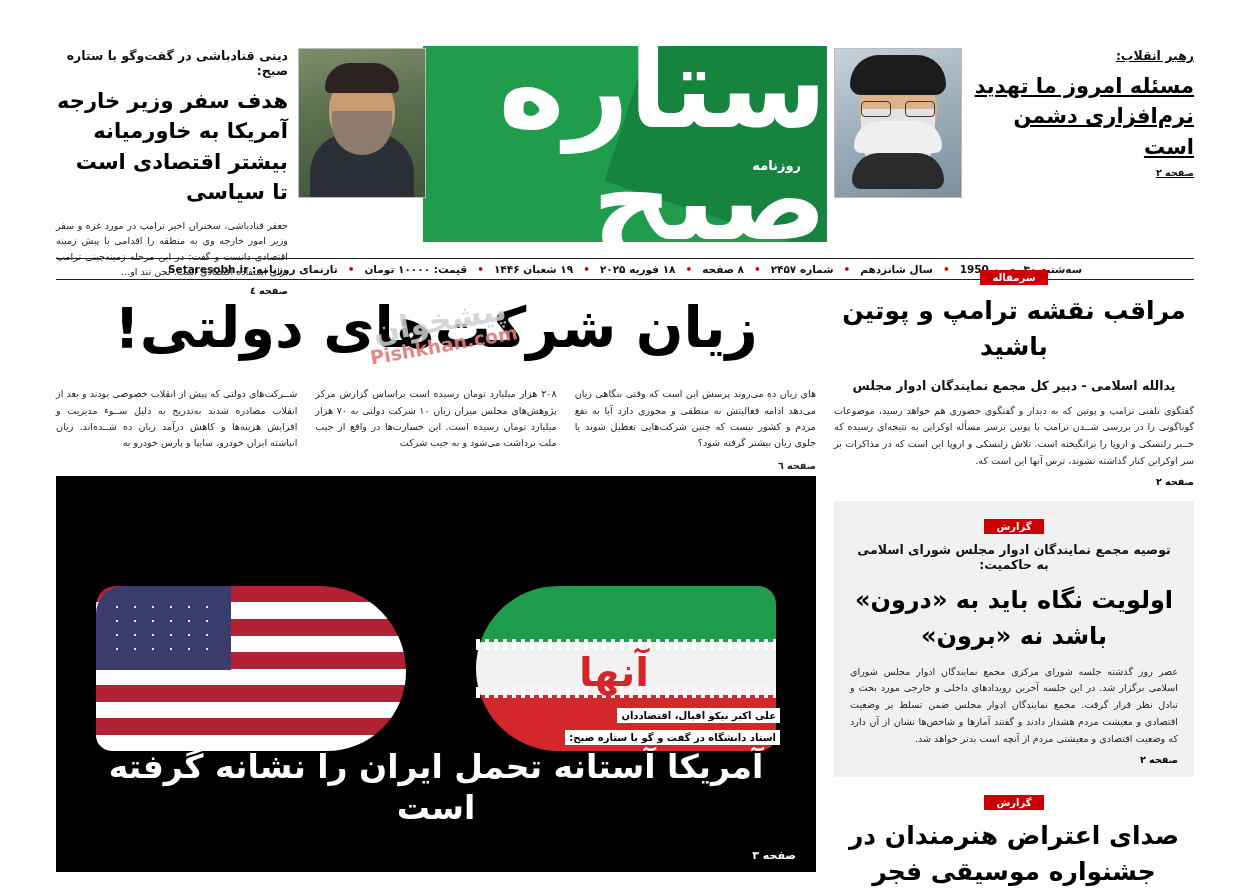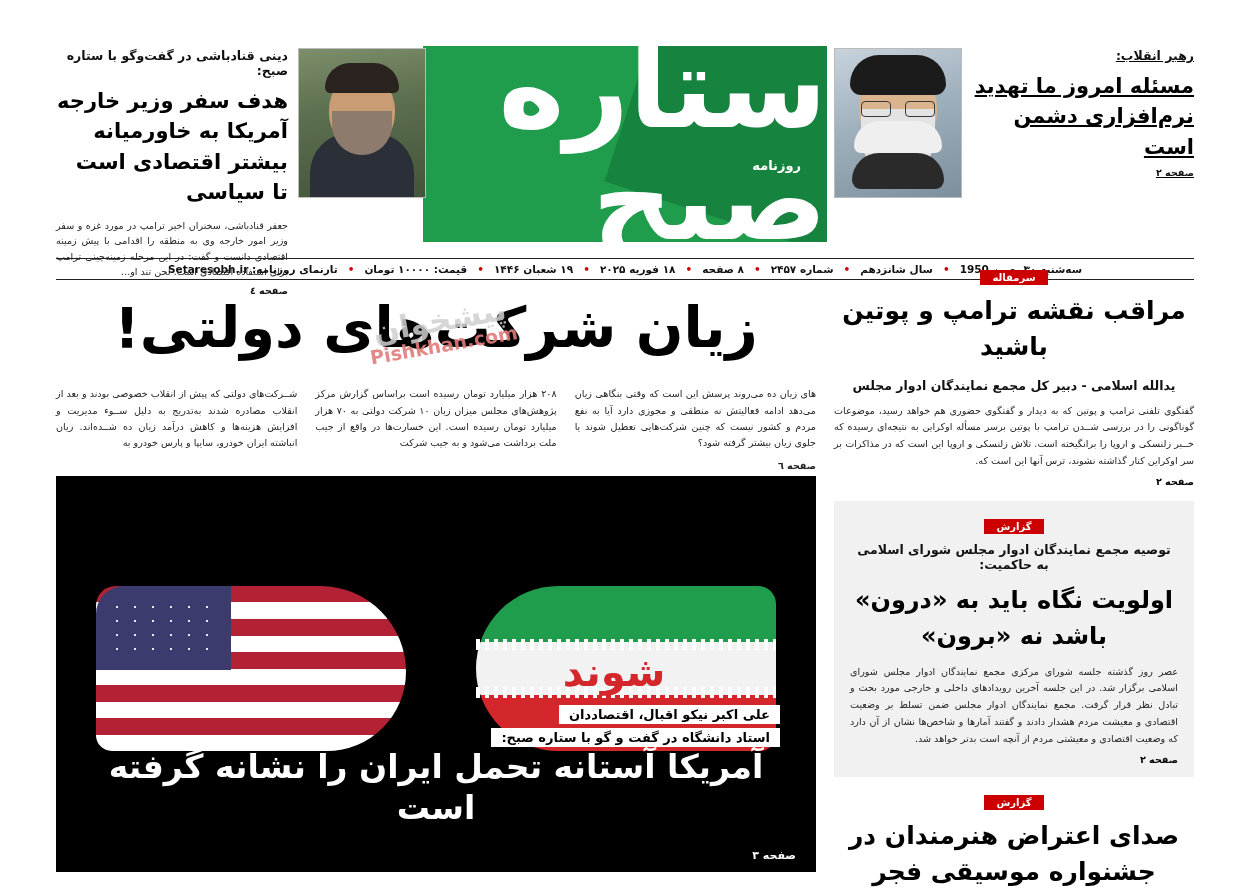--- a/index.html
+++ b/index.html
@@ -189,22 +189,22 @@
     background: repeating-linear-gradient(90deg,#fff 0 4px, transparent 4px 9px);
   }
   .hand-ir .kufic-top { top:32%; }
   .hand-ir .kufic-bot { bottom:32%;
     background: repeating-linear-gradient(90deg,#fff 0 4px, transparent 4px 9px); }
 
   .photo-credit {
     position:absolute; right:36px; top:228px; text-align:right; direction:rtl;
   }
   .photo-credit div {
-    display:inline-block; background:#fff; color:#000; font-size:13px;
-    font-weight:bold; padding:2px 10px; margin-bottom:3px;
+    display:inline-block; background:#fff; color:#000; font-size:10px;
+    font-weight:bold; padding:2px 4px; margin-bottom:3px;
   }
   .photo-headline {
     position:absolute; right:30px; bottom:44px; left:30px; direction:rtl;
     text-align:center; color:#fff; font-size:33px; font-weight:bold; line-height:1.25;
   }
   .photo-page {
     position:absolute; right:20px; bottom:10px; color:#fff; font-size:11px; font-weight:bold;
   }
 
   
@@ -306,21 +306,21 @@
       <div class="c">۲۰۸ هزار میلیارد تومان رسیده است براساس گزارش مرکز پژوهش‌های مجلس میزان زیان ۱۰ شرکت دولتی به ۷۰ هزار میلیارد تومان رسیده است. این خسارت‌ها در واقع از جیب ملت برداشت می‌شود و به جیب شرکت</div>
       <div class="c">شــرکت‌های دولتی که پیش از انقلاب خصوصی بودند و بعد از انقلاب مصادره شدند به‌تدریج به دلیل ســوء مدیریت و افزایش هزینه‌ها و کاهش درآمد زیان ده شــده‌اند. زیان انباشته ایران خودرو، سایپا و پارس خودرو به</div>
     </div>
   </div>
 
   <div class="photo">
     <div class="hand-us"></div>
     <div class="hand-ir">
       <div class="kufic-top"></div>
       <div class="kufic-bot"></div>
-      <div class="emblem">شوند</div>
+      <div class="emblem">آنها</div>
     </div>
     <div class="photo-credit">
       <div>علی اکبر نیکو اقبال، اقتصاددان</div><br>
       <div>استاد دانشگاه در گفت و گو با ستاره صبح:</div>
     </div>
     <div class="photo-headline">آمریکا آستانه تحمل ایران را نشانه گرفته است</div>
     <div class="photo-page">صفحه ۳</div>
   </div>
 
   <div class="side">

